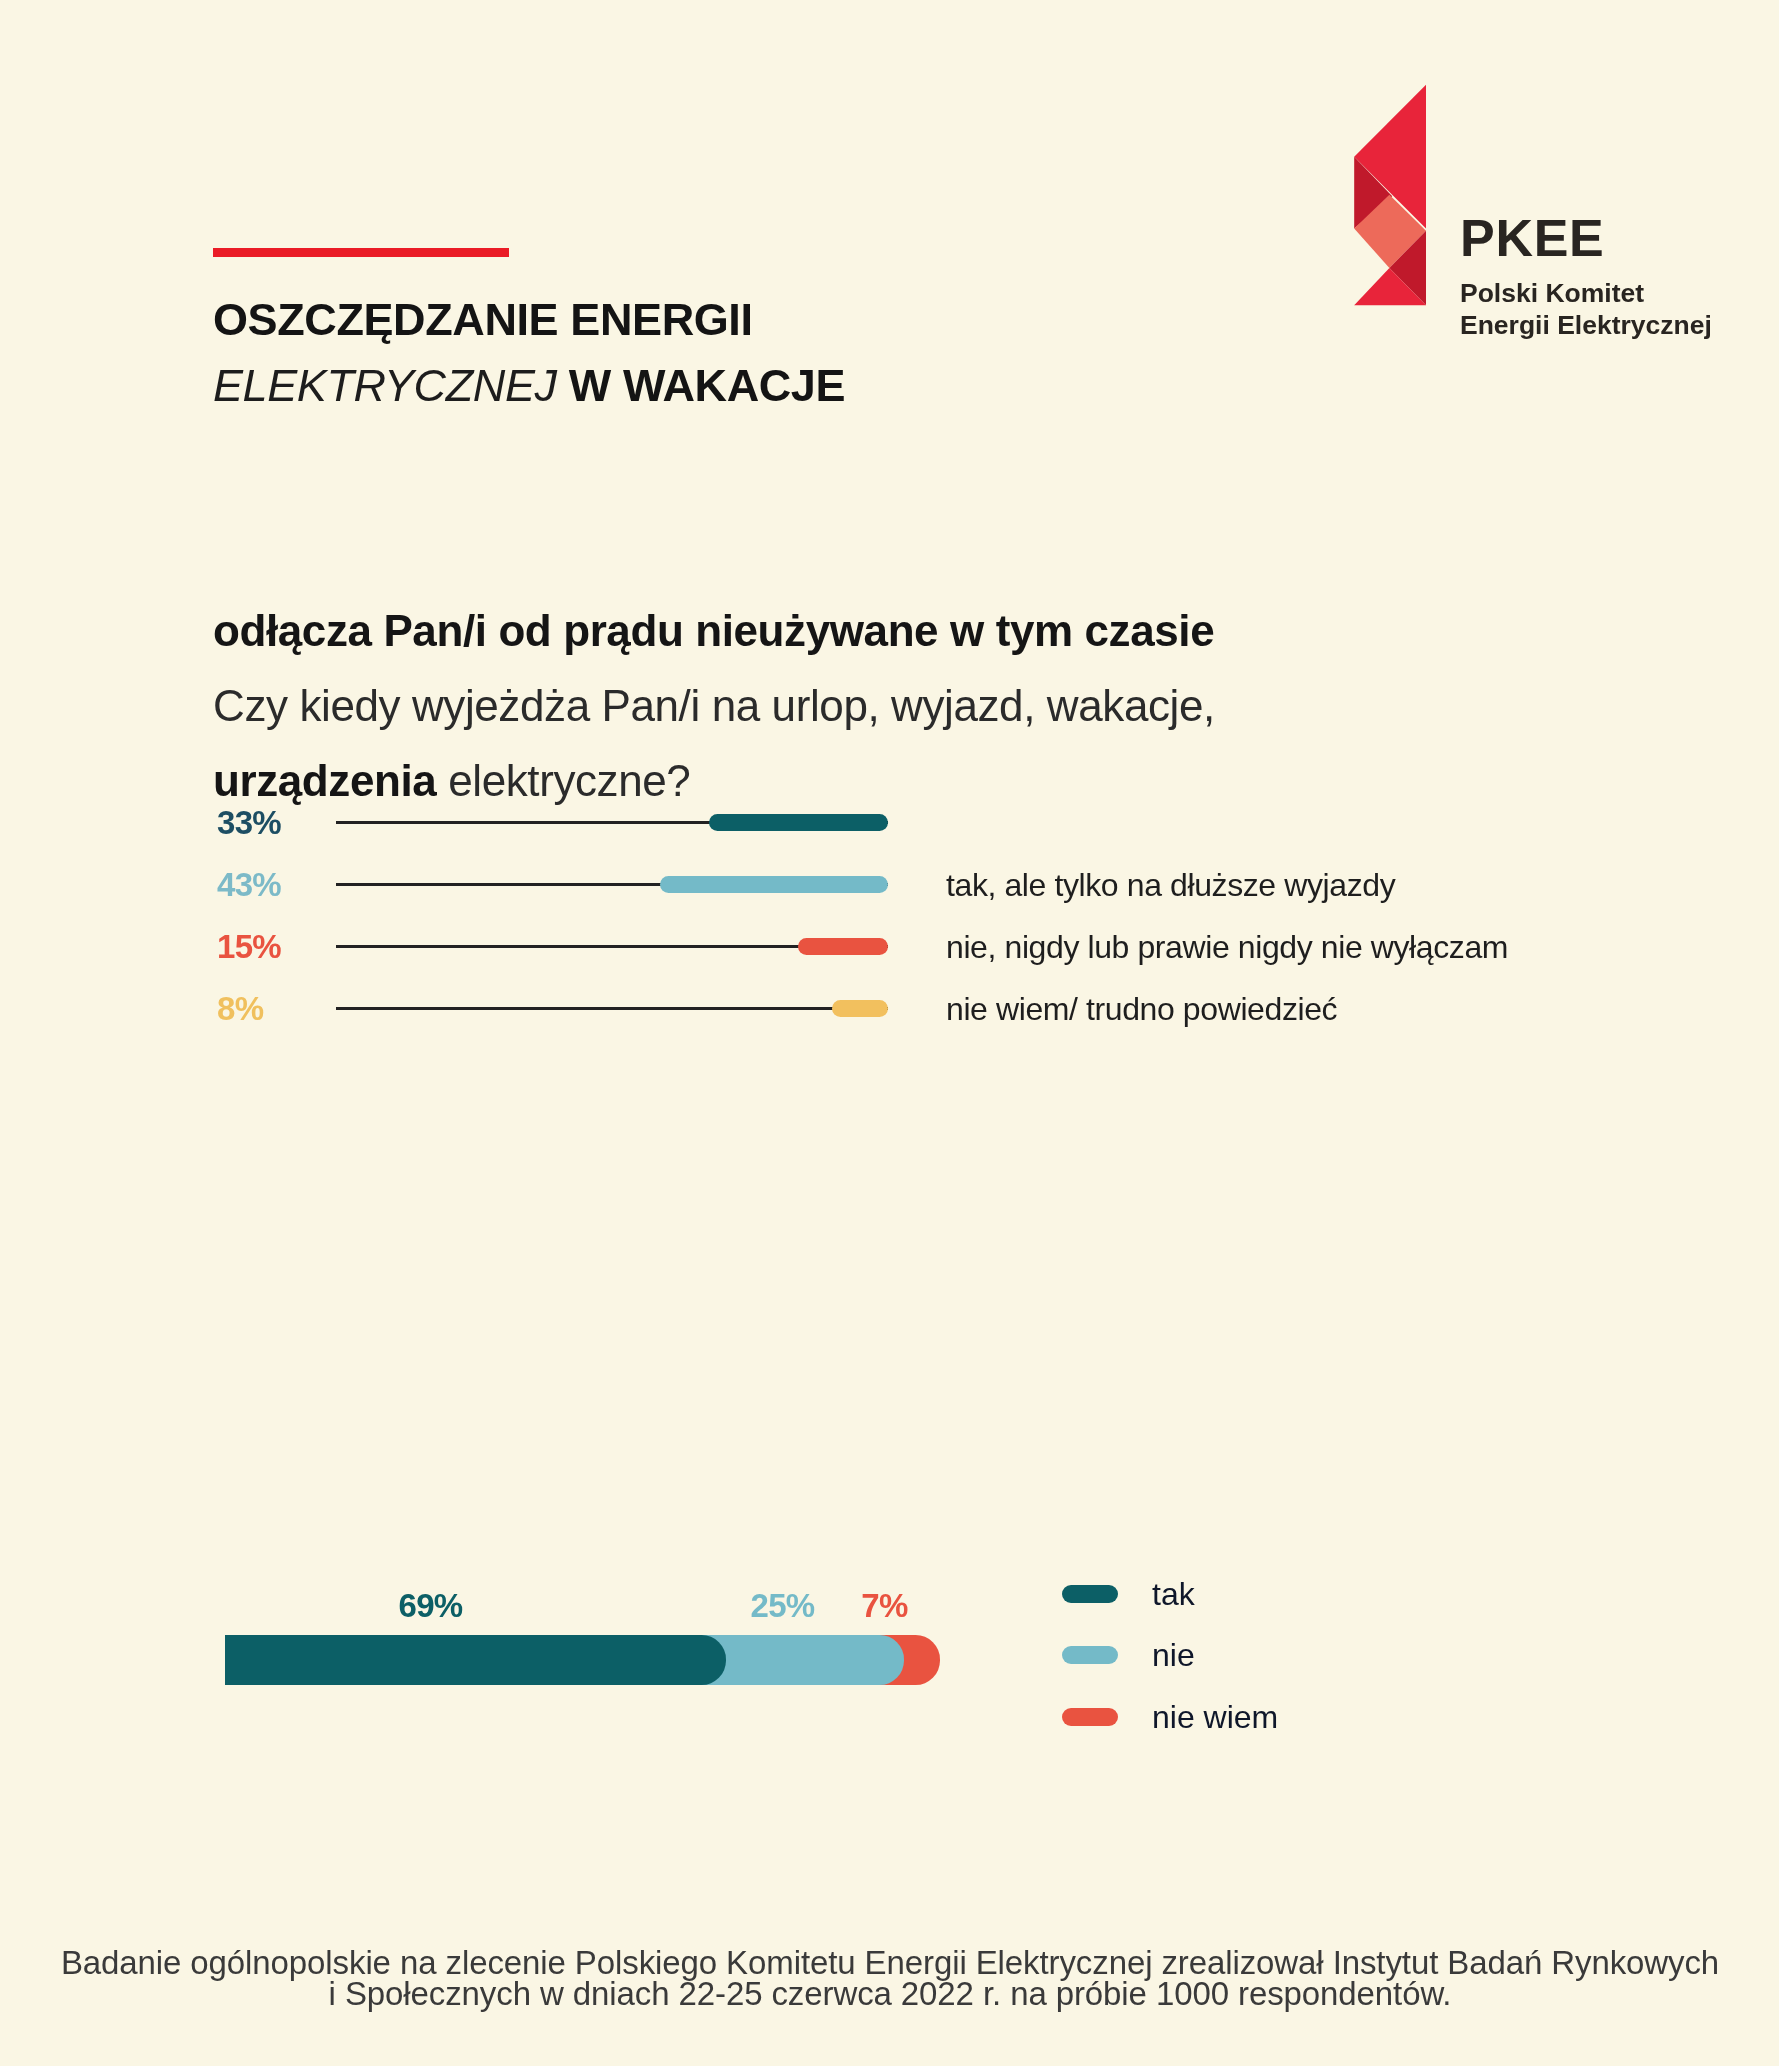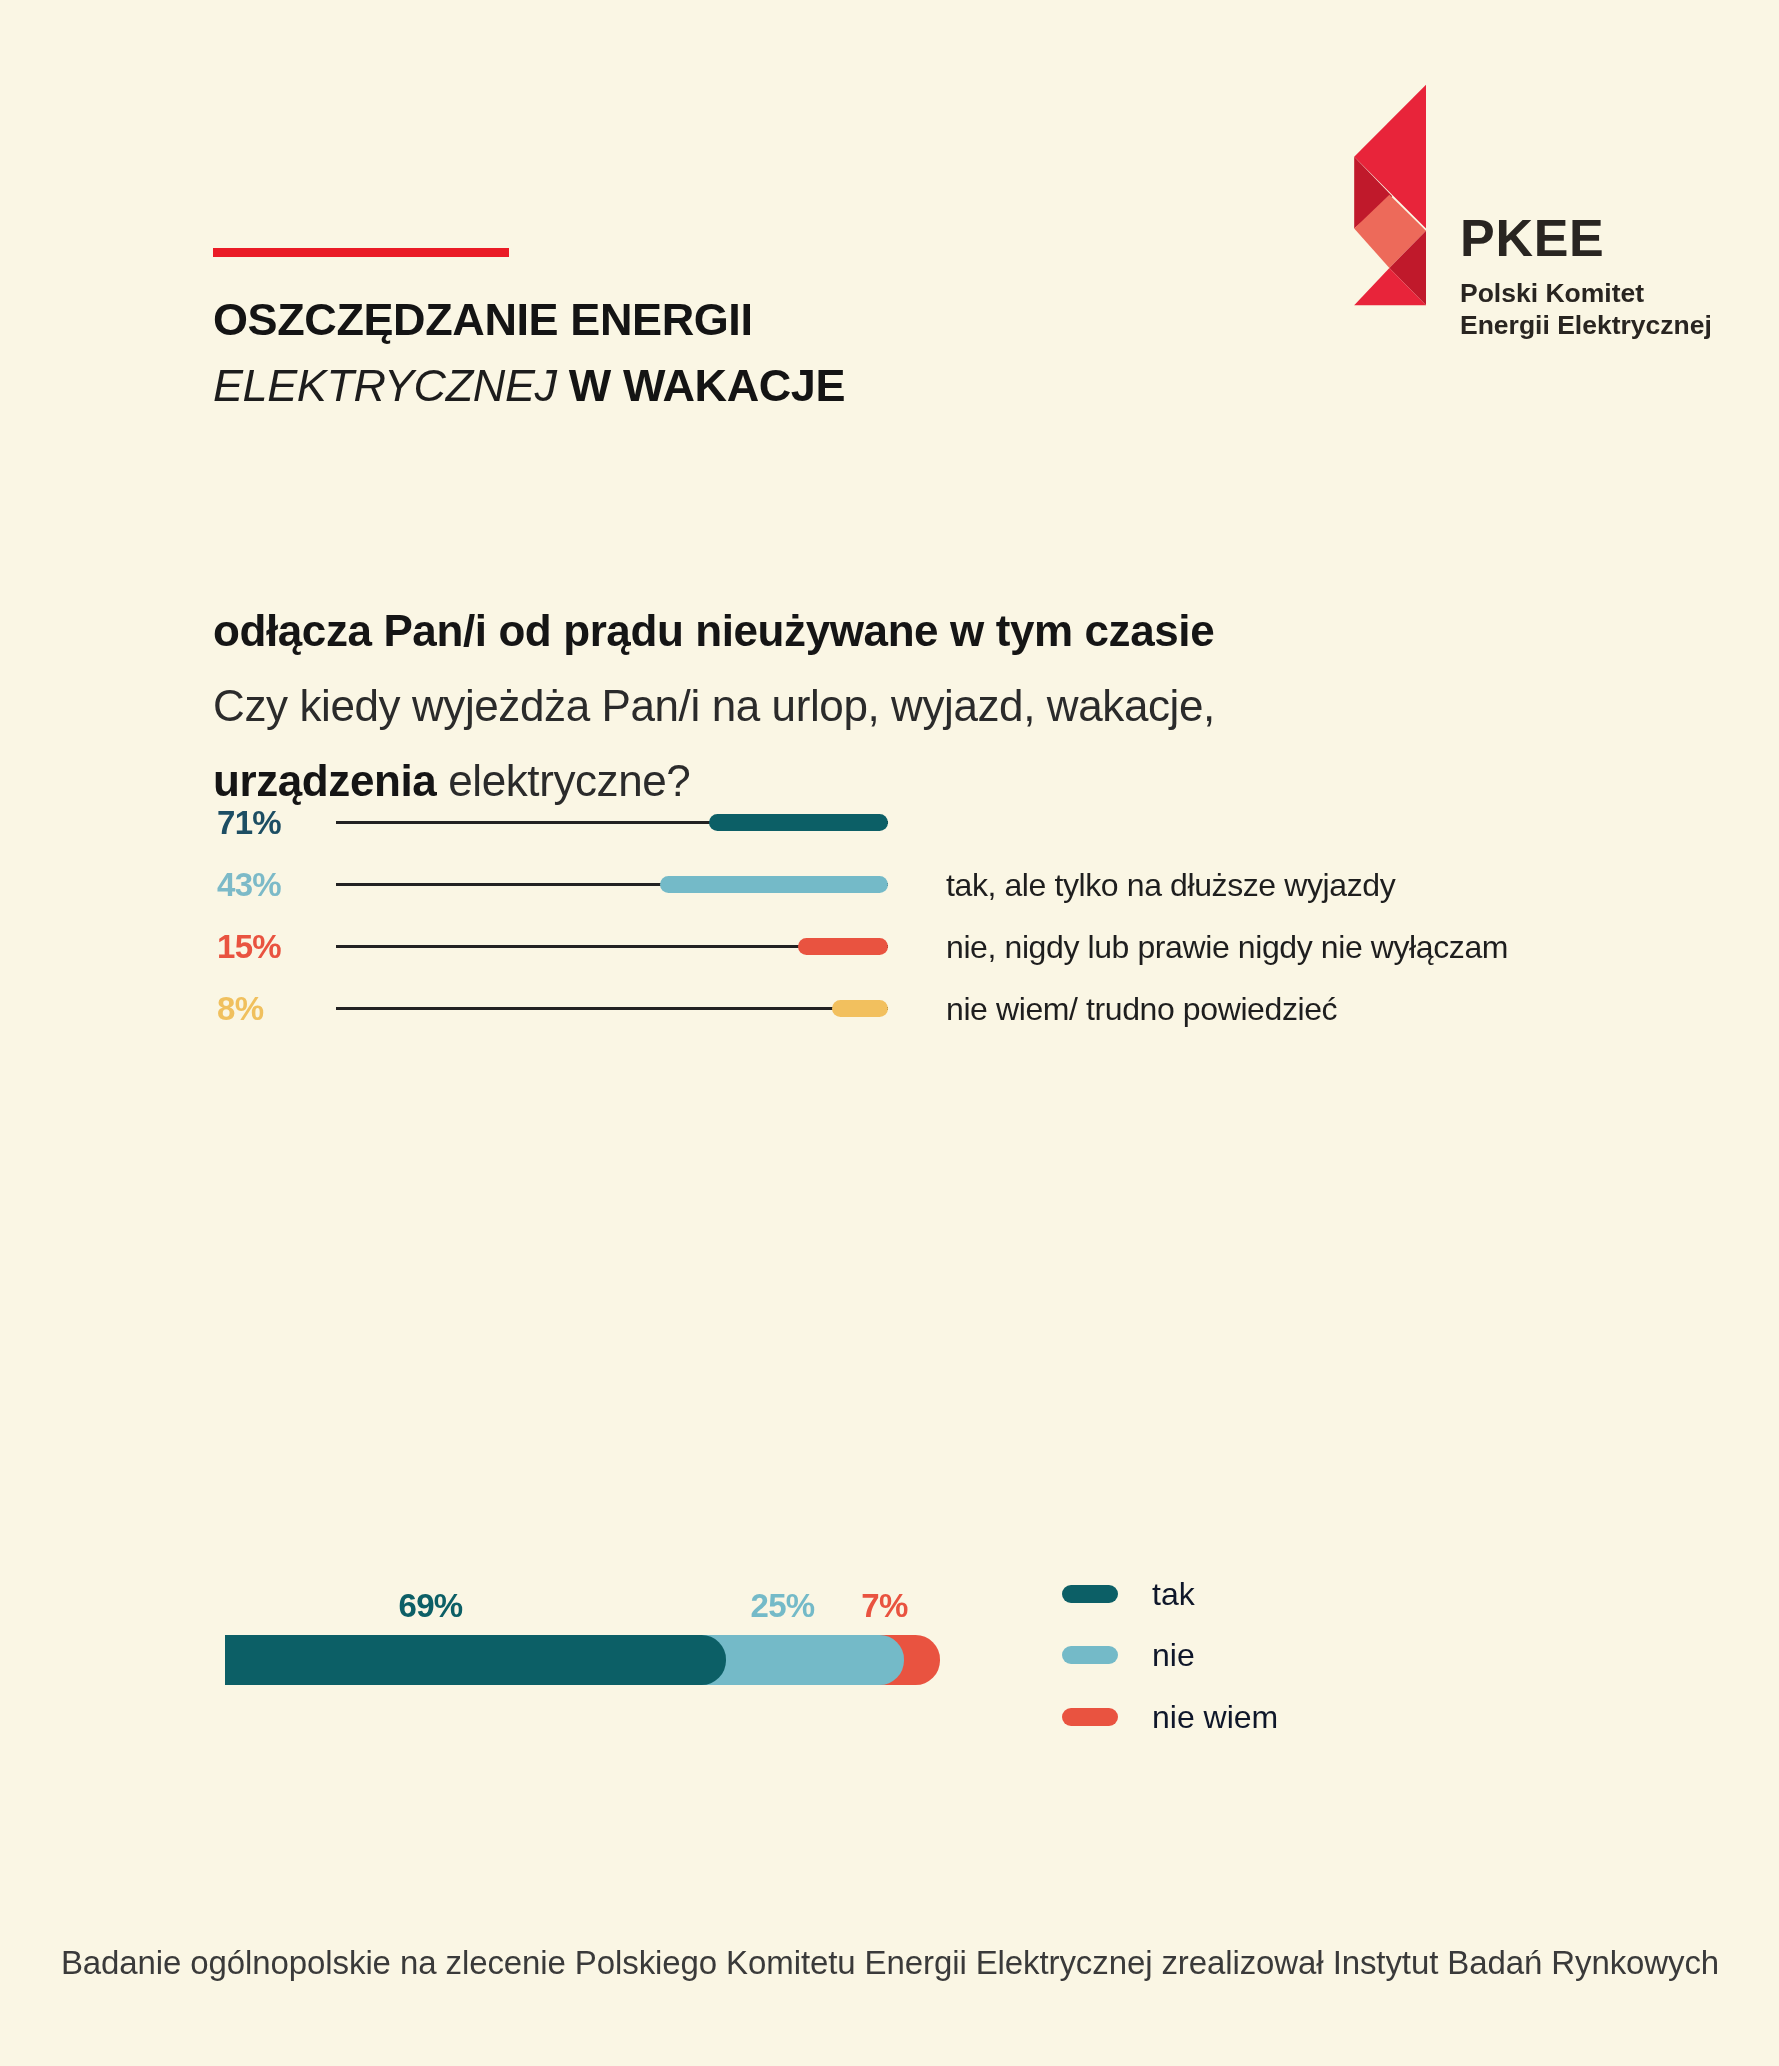--- a/index.html
+++ b/index.html
@@ -74,21 +74,21 @@
   </div>
 
   <div class="question" id="question1">
     <div><span class="b">odłącza Pan/i od prądu nieużywane w tym czasie</span></div>
     <div><span>Czy kiedy wyjeżdża Pan/i na urlop, wyjazd, wakacje,</span></div>
     <div><span class="b">urządzenia</span><span> elektryczne?</span></div>
   </div>
 
   <div id="chart1">
     <div class="c1-row" style="top:792px;">
-      <span class="pct" style="color: rgb(29, 78, 99);">71%</span>
+      <span class="pct" style="color: rgb(29, 78, 99);">33%</span>
       <div class="track"></div>
       <div class="capsule" id="c1-cap-0" style="background: rgb(12, 95, 102); width: 179px;"></div>
     </div>
     <div class="c1-row" style="top:854px;">
       <span class="pct" style="color: rgb(124, 186, 200);">43%</span>
       <div class="track"></div>
       <div class="capsule" id="c1-cap-1" style="background: rgb(116, 186, 200); width: 228px;"></div>
       <span class="answer">tak, ale tylko na dłuższe wyjazdy</span>
     </div>
     <div class="c1-row" style="top:916px;">
@@ -124,16 +124,17 @@
       <div class="legend-label">nie</div>
     </div>
     <div class="legend-item" id="legend-2">
       <div class="legend-swatch" style="background: rgb(233, 83, 64);"></div>
       <div class="legend-label">nie wiem</div>
     </div>
   </div>
 
   <div class="footer">
     <div>Badanie ogólnopolskie na zlecenie Polskiego Komitetu Energii Elektrycznej zrealizował Instytut Badań Rynkowych</div>
+    <div>i Społecznych w dniach 22-25 czerwca 2022 r. na próbie 1000 respondentów.</div>
   </div>
 
 </div>
 
 
 </body></html>

